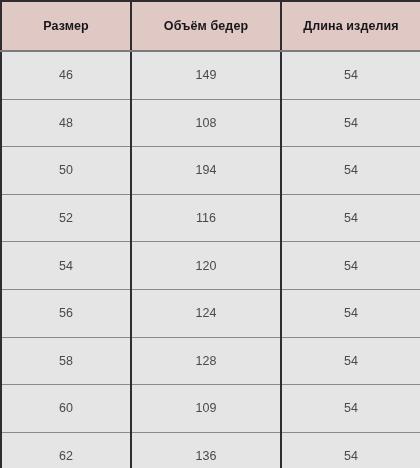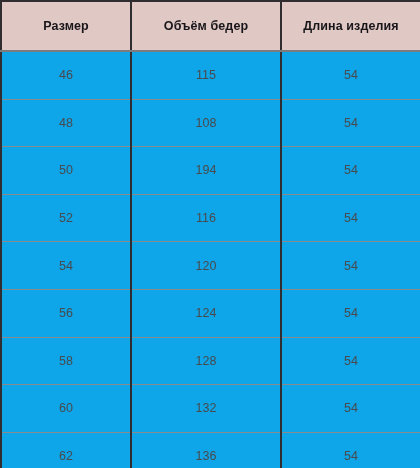--- a/index.html
+++ b/index.html
@@ -50,21 +50,21 @@
 
   
   .size-table tbody td {
     height: 46.6px;
     padding: 0 4px;
     text-align: center;
     vertical-align: middle;
     font-size: 12.5px;
     font-weight: 400;
     color: #4a4a4c;
-    background: #0ea5e9;
+    background: #e5e5e5;
     border-left: 2px solid #2f2d30;
     border-right: 2px solid #2f2d30;
     border-bottom: 1.6px solid #8a8a8c;
     border-top: 0;
   }
   .size-table tbody tr:last-child td {
     border-bottom: 0;
   }
 </style>
 </head>
@@ -79,21 +79,21 @@
   <thead>
     <tr>
       <th>Размер</th>
       <th>Объём бедер</th>
       <th>Длина изделия</th>
     </tr>
   </thead>
   <tbody>
     <tr>
       <td>46</td>
-      <td>115</td>
+      <td>149</td>
       <td>54</td>
     </tr>
     <tr>
       <td>48</td>
       <td>108</td>
       <td>54</td>
     </tr>
     <tr>
       <td>50</td>
       <td>194</td>
@@ -114,21 +114,21 @@
       <td>124</td>
       <td>54</td>
     </tr>
     <tr>
       <td>58</td>
       <td>128</td>
       <td>54</td>
     </tr>
     <tr>
       <td>60</td>
-      <td>132</td>
+      <td>109</td>
       <td>54</td>
     </tr>
     <tr>
       <td>62</td>
       <td>136</td>
       <td>54</td>
     </tr>
   </tbody>
 </table>
 

